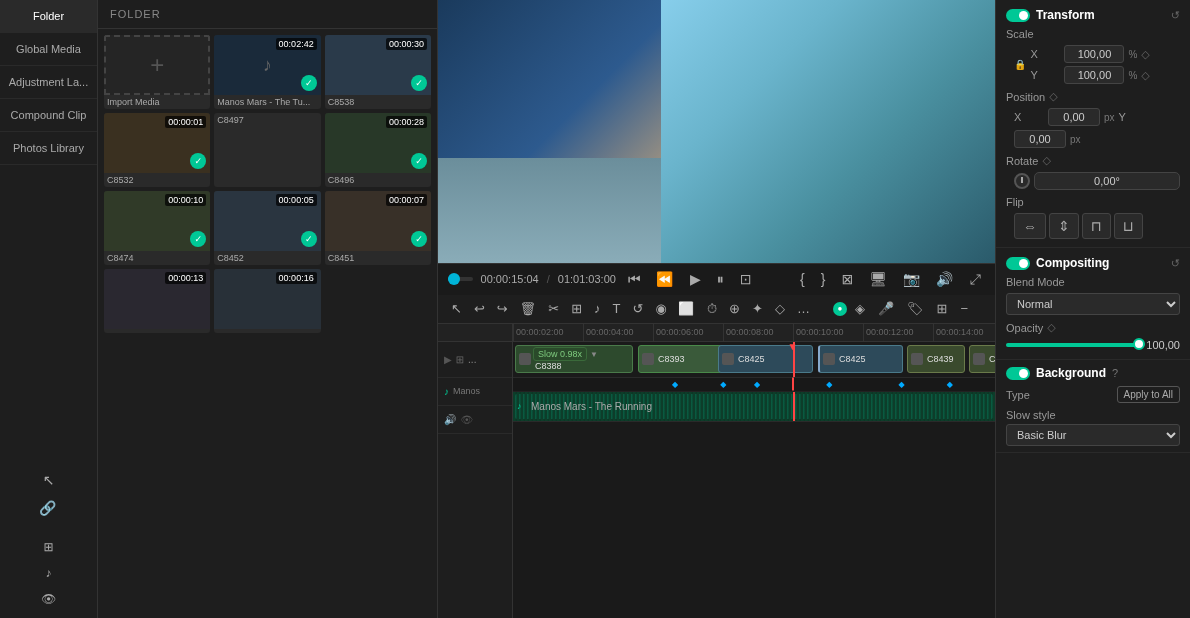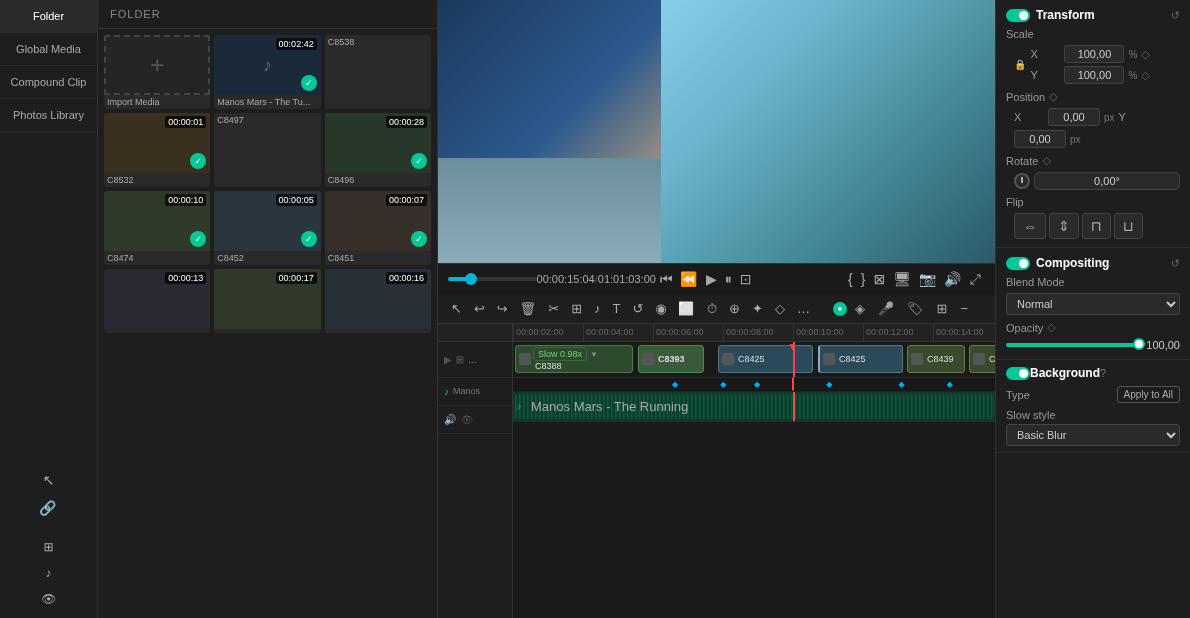--- a/index.html
+++ b/index.html
@@ -23,21 +23,21 @@
     .media-duration { position: absolute; top: 3px; right: 4px; background: rgba(0,0,0,0.7); color: #fff; font-size: 9px; padding: 1px 3px; border-radius: 2px; }
     .media-check { position: absolute; bottom: 4px; right: 4px; width: 16px; height: 16px; background: #00c896; border-radius: 50%; display: flex; align-items: center; justify-content: center; }
     .media-check::after { content: '✓'; color: #fff; font-size: 9px; }
     .media-name { font-size: 9px; color: #aaa; padding: 2px 3px; white-space: nowrap; overflow: hidden; text-overflow: ellipsis; }
     .media-icon { color: #666; font-size: 18px; }
 
     
     .preview-area { flex: 1; display: flex; flex-direction: column; background: #000; }
     .preview-video { flex: 1; background: #000; display: flex; align-items: center; justify-content: center; position: relative; overflow: hidden; }
     .preview-bg { width: 100%; height: 100%; background: linear-gradient(135deg, #1a3a5c 0%, #2d5a8e 30%, #e8b87a 60%, #c4785a 80%, #8b4a3a 100%); position: relative; }
-    .preview-controls { background: #1a1a1a; padding: 5px 10px; display: flex; align-items: center; border-top: 1px solid #333; }
+    .preview-controls { background: #1a1a1a; padding: 5px 10px; display: flex; align-items: center; gap: 8px; border-top: 1px solid #333; }
     .preview-progress { flex: 1; height: 4px; background: #333; border-radius: 2px; position: relative; cursor: pointer; }
     .preview-progress-fill { height: 100%; background: #00b4d8; border-radius: 2px; width: 26%; }
     .preview-progress-handle { position: absolute; top: -4px; left: 26%; width: 12px; height: 12px; background: #00b4d8; border-radius: 50%; transform: translateX(-50%); }
     .preview-time { color: #aaa; font-size: 11px; white-space: nowrap; }
     .ctrl-btn { background: none; border: none; color: #aaa; cursor: pointer; font-size: 14px; padding: 2px 4px; }
 
     
     .right-panel { width: 195px; background: #1e1e1e; border-left: 1px solid #333; overflow-y: auto; font-size: 11px; }
     .panel-section { padding: 8px 10px; border-bottom: 1px solid #2a2a2a; }
     .panel-section-header { display: flex; align-items: center; justify-content: space-between; margin-bottom: 6px; }
@@ -69,21 +69,21 @@
     .tl-ruler { height: 18px; background: #222; border-bottom: 1px solid #333; display: flex; align-items: center; overflow: hidden; }
     .tl-ruler-mark { flex-shrink: 0; color: #666; font-size: 9px; padding-left: 2px; min-width: 70px; border-left: 1px solid #333; height: 100%; display: flex; align-items: center; }
     .tl-tracks { flex: 1; overflow: hidden; position: relative; }
     .tl-track { height: 36px; border-bottom: 1px solid #2a2a2a; display: flex; align-items: center; position: relative; overflow: hidden; }
     .tl-clip { height: 28px; background: #3a5a3a; border: 1px solid #4a8a4a; border-radius: 3px; position: absolute; display: flex; align-items: center; overflow: hidden; cursor: pointer; }
     .tl-clip-label { font-size: 9px; color: #ddd; padding: 0 4px; white-space: nowrap; overflow: hidden; }
     .tl-playhead { position: absolute; top: 0; bottom: 0; width: 2px; background: #ff4444; z-index: 10; pointer-events: none; }
     .tl-playhead::before { content: '▼'; position: absolute; top: -1px; left: -5px; color: #ff4444; font-size: 10px; }
     .clip-icon { width: 12px; height: 12px; background: #555; border-radius: 2px; margin-left: 3px; flex-shrink: 0; }
     .bg-section { padding: 6px 10px; border-bottom: 1px solid #2a2a2a; }
-    .bg-header { display: flex; align-items: center; margin-bottom: 6px; }
+    .bg-header { display: flex; align-items: center; gap: 6px; margin-bottom: 6px; }
 
     .toolbar-spacer { flex: 1; }
     .volume-ctrl { display: flex; align-items: center; gap: 4px; }
 
     .waveform-track { height: 28px; background: #0d3d2a; border-bottom: 1px solid #2a2a2a; position: relative; overflow: hidden; }
     .waveform-bg { position: absolute; inset: 0; background: repeating-linear-gradient(90deg, #0d3d2a 0px, #0d3d2a 2px, #0a3020 3px, #0a3020 4px); opacity: 0.5; }
 
     .apply-all-btn { background: none; border: 1px solid #555; color: #aaa; font-size: 10px; padding: 2px 6px; border-radius: 3px; cursor: pointer; }
 
     .speed-badge { background: #2a4a2a; border: 1px solid #3a6a3a; border-radius: 3px; color: #7eca7e; font-size: 9px; padding: 1px 4px; }
@@ -92,20 +92,23 @@
 <body>
 
 <div class="app-layout">
 
   <div class="sidebar">
     <div class="sidebar-item active">
       <span>Folder</span>
     </div>
     <div class="sidebar-item">
       <span>Global Media</span>
+    </div>
+    <div class="sidebar-item">
+      <span>Adjustment La...</span>
     </div>
     <div class="sidebar-item">
       <span>Compound Clip</span>
     </div>
     <div class="sidebar-item">
       <span>Photos Library</span>
     </div>
 
     <div style="margin-top:auto; padding:8px 0;">
       <div style="display:flex;flex-direction:column;align-items:center;gap:4px;">
@@ -138,20 +141,24 @@
       <div class="media-item">
         <div class="media-thumb" style="background:#1a2a3a;">
           <span class="media-icon">♪</span>
           <span class="media-duration">00:02:42</span>
           <span class="media-check"></span>
         </div>
         <div class="media-name">Manos Mars - The Tu...</div>
       </div>
 
       <div class="media-item">
+        <div class="media-thumb" style="background:#2a3a4a;">
+          <span class="media-duration">00:00:30</span>
+          <span class="media-check"></span>
+        </div>
         <div class="media-name">C8538</div>
       </div>
 
       <div class="media-item">
         <div class="media-thumb" style="background:#3a3020;">
           <span class="media-duration">00:00:01</span>
           <span class="media-check"></span>
         </div>
         <div class="media-name">C8532</div>
       </div>
@@ -192,26 +199,20 @@
         <div class="media-name">C8451</div>
       </div>
 
       <div class="media-item">
         <div class="media-thumb" style="background:#2a2830;">
           <span class="media-duration">00:00:13</span>
         </div>
         <div class="media-name"></div>
       </div>
 
-      <div class="media-item">
-        <div class="media-thumb" style="background:#303828;">
-          <span class="media-duration">00:00:17</span>
-        </div>
-        <div class="media-name"></div>
-      </div>
 
       <div class="media-item">
         <div class="media-thumb" style="background:#283038;">
           <span class="media-duration">00:00:16</span>
         </div>
         <div class="media-name"></div>
       </div>
     </div>
   </div>
 
@@ -337,21 +338,21 @@
               <div class="clip-icon"></div>
               <div style="display:flex;flex-direction:column;overflow:hidden;flex:1;">
                 <div style="display:flex;align-items:center;gap:3px;padding:0 2px;">
                   <span class="speed-badge">Slow 0.98x</span>
                   <span style="font-size:8px;color:#888;">▼</span>
                 </div>
                 <span class="tl-clip-label">C8388</span>
               </div>
             </div>
 
-            <div class="tl-clip" style="left:125px;width:66px;font-weight:bold;">
+            <div class="tl-clip" style="left:125px;width:95px;">
               <div class="clip-icon"></div>
               <span class="tl-clip-label">C8393</span>
             </div>
 
             <div class="tl-clip" style="left:205px;width:95px;background:#2d4a5a;border-color:#4a7a8a;">
               <div class="clip-icon"></div>
               <span class="tl-clip-label">C8425</span>
             </div>
 
             <div class="tl-clip" style="left:305px;width:85px;background:#2d4a5a;border-color:#4a7a8a;border-left:2px solid #88aacc;">
@@ -380,21 +381,21 @@
             <span style="position:absolute;left:65%;color:#00aaff;font-size:8px;">◆</span>
             <span style="position:absolute;left:80%;color:#00aaff;font-size:8px;">◆</span>
             <span style="position:absolute;left:90%;color:#00aaff;font-size:8px;">◆</span>
           </div>
 
           <div class="waveform-track" style="height:30px;position:relative;overflow:hidden;">
             <div class="waveform-bg"></div>
             <div style="position:absolute;inset:2px;background:repeating-linear-gradient(90deg,rgba(0,200,150,0.15) 0px,rgba(0,200,150,0.3) 1px,transparent 2px,transparent 4px);border-radius:2px;"></div>
             <div style="position:absolute;left:58%;top:0;bottom:0;width:2px;background:#ff4444;z-index:5;"></div>
             <span style="position:absolute;left:4px;top:50%;transform:translateY(-50%);font-size:9px;color:#00c896;">♪</span>
-            <span style="position:absolute;left:18px;top:50%;transform:translateY(-50%);font-size:13px;color:#aaa;">Manos Mars - The Running</span>
+            <span style="position:absolute;left:18px;top:50%;transform:translateY(-50%);font-size:10px;color:#aaa;">Manos Mars - The Running</span>
           </div>
         </div>
       </div>
     </div>
   </div>
 
   <div class="right-panel">
 
     <div class="panel-section">
       <div class="panel-section-header">

